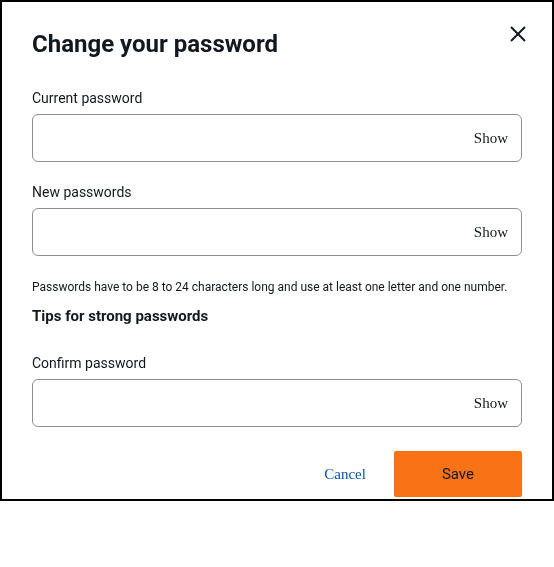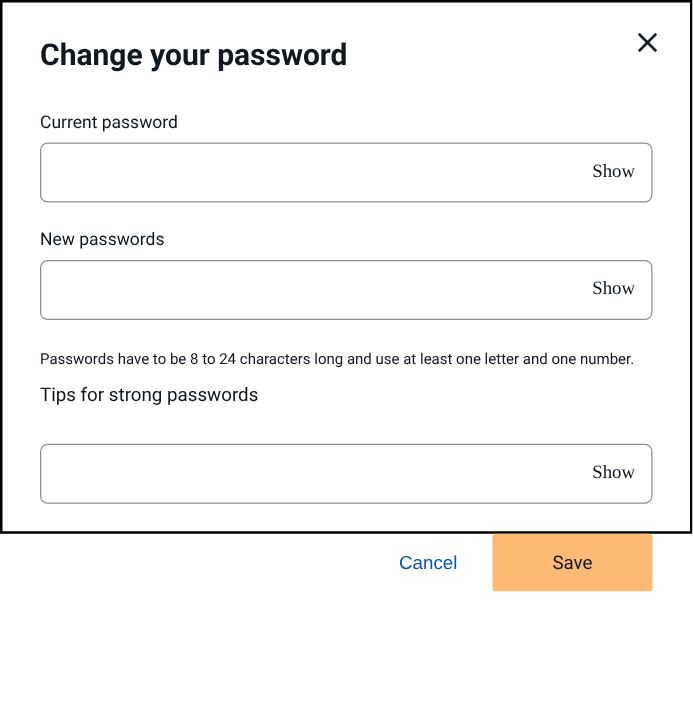--- a/index.html
+++ b/index.html
@@ -9,21 +9,21 @@
     }
     body {
       font-family: -apple-system, BlinkMacSystemFont, "Segoe UI", Roboto, Helvetica, Arial, sans-serif;
       background: #fff;
       width: 554px;
       height: 567px;
     }
     .dialog {
       border: 2px solid #000;
       width: 554px;
-      height: 427px;
+      height: 501px;
       padding: 28px 30px;
       position: relative;
     }
     .close-btn {
       position: absolute;
       top: 22px;
       right: 24px;
       width: 20px;
       height: 20px;
       cursor: pointer;
@@ -78,44 +78,44 @@
       font-family: Liberation Serif, serif;
     }
     .helper-text {
       font-size: 12px;
       color: #111820;
       line-height: 1.5;
       margin-bottom: 10px;
     }
     .tips-link {
       font-size: 15px;
-      font-weight: 400;
+      font-weight: 700;
       color: #111820;
       cursor: pointer;
       display: inline-block;
       margin-bottom: 30px;
     }
     .button-row {
       display: flex;
       justify-content: flex-end;
       gap: 18px;
       align-items: center;
       margin-top: 24px;
     }
     .cancel-btn {
       background: none;
       border: none;
       color: #0654ba;
       font-size: 15px;
       cursor: pointer;
-      font-family: Liberation Sans, sans-serif;
+      font-family: Liberation Serif, serif;
       padding: 14px 10px;
     }
     .save-btn {
-      background: #fdba74;
+      background: #f97316;
       border: none;
       color: #111820;
       font-size: 15px;
       cursor: pointer;
       font-family: inherit;
       padding: 14px 48px;
       border-radius: 2px;
     }
   </style>
 </head>
@@ -145,20 +145,21 @@
     <div class="input-wrapper">
       <input type="password" class="input-field" value="" style="">
       <button class="show-btn">Show</button>
     </div>
   </div>
 
   <p class="helper-text">Passwords have to be 8 to 24 characters long and use at least one letter and one number.</p>
   <a class="tips-link">Tips for strong passwords</a>
 
   <div class="field-group">
+    <label class="field-label">Confirm password</label>
     <div class="input-wrapper">
       <input type="password" class="input-field" value="" style="">
       <button class="show-btn">Show</button>
     </div>
   </div>
 
   <div class="button-row">
     <button class="cancel-btn">Cancel</button>
     <button class="save-btn">Save</button>
   </div>

